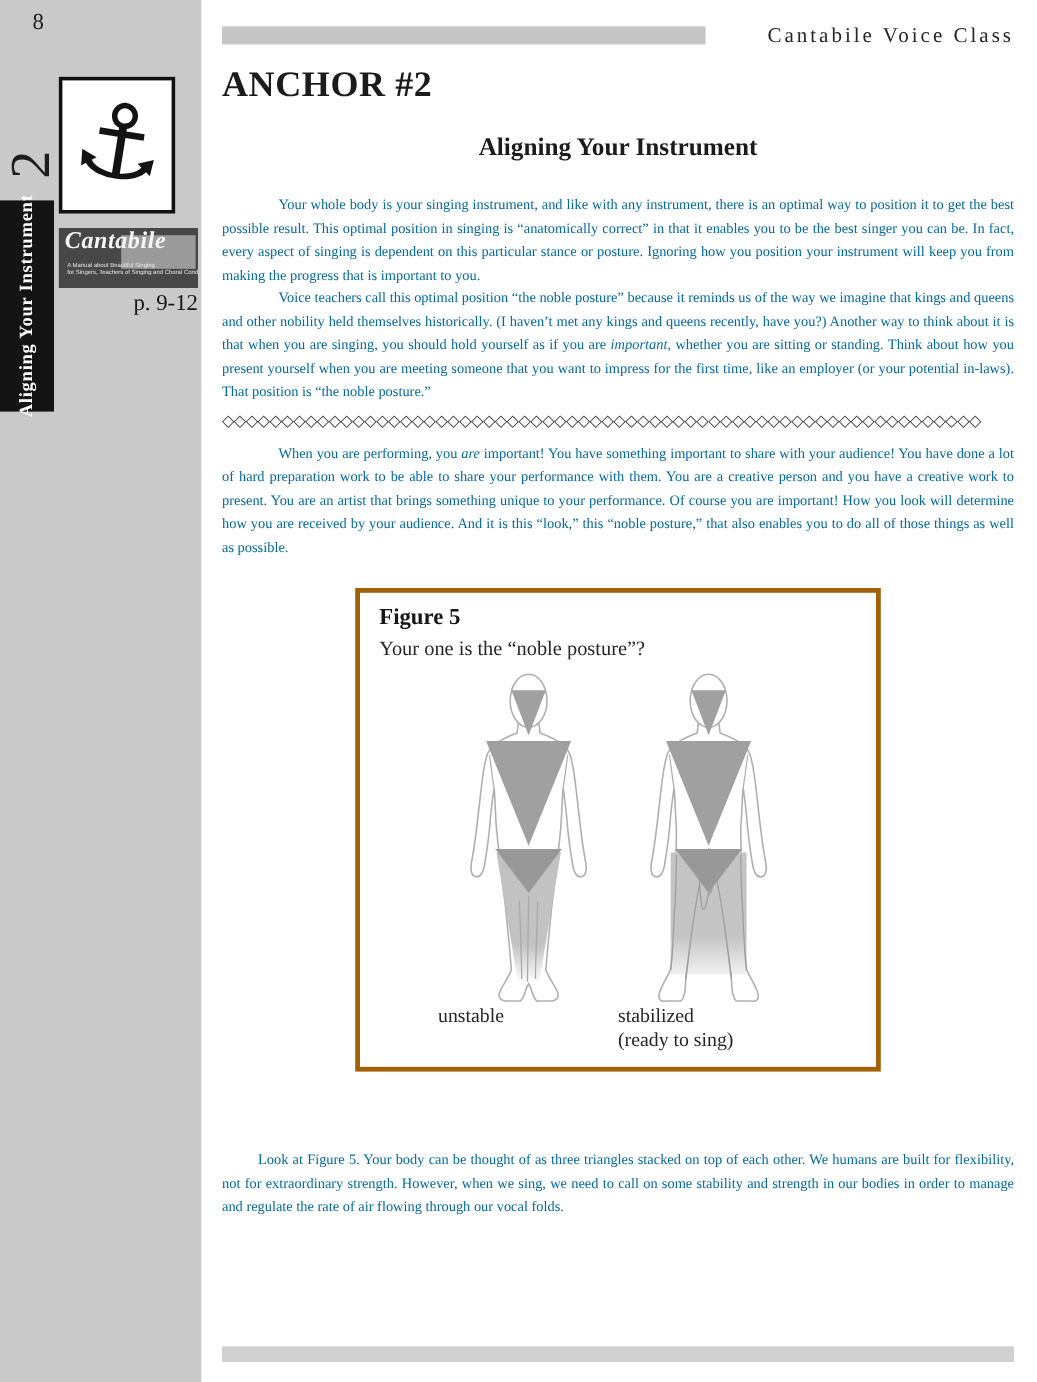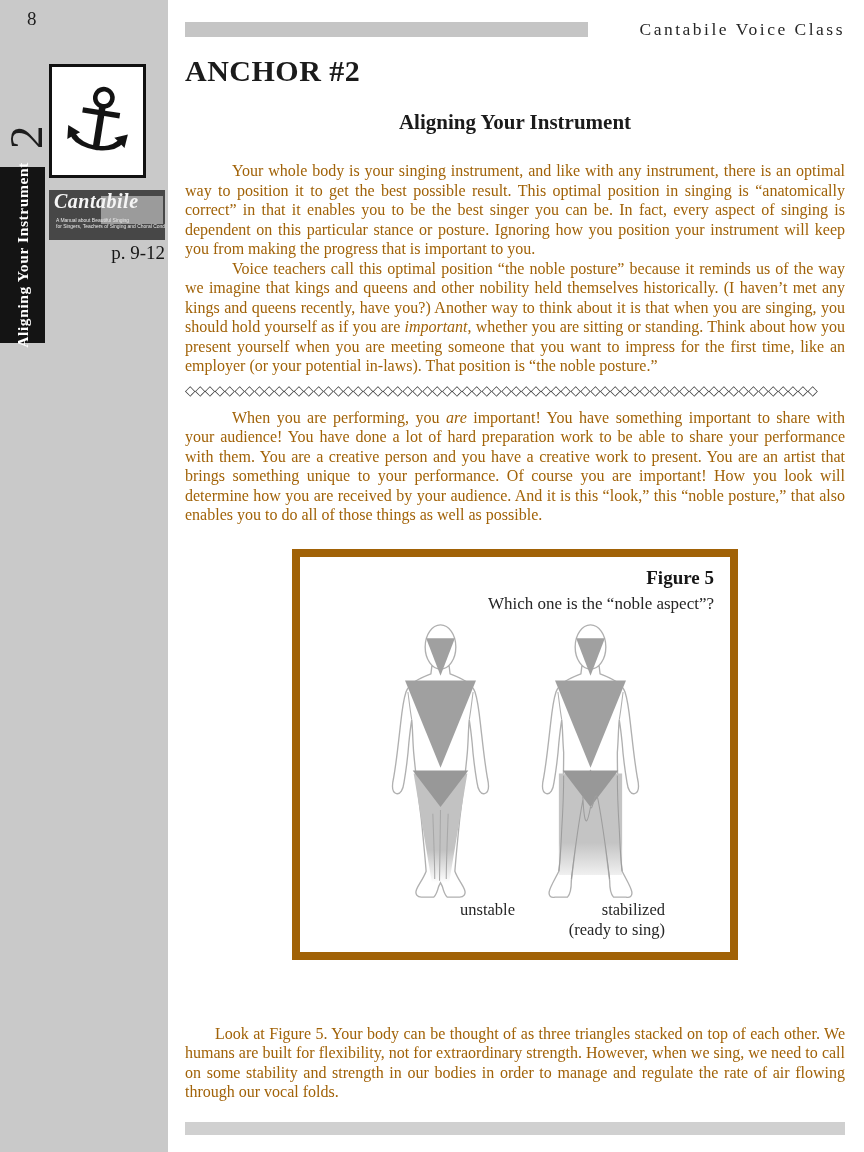--- a/index.html
+++ b/index.html
@@ -32,29 +32,29 @@
              font-size:19px;color:#161616;}
 
   
   .content{position:absolute;left:168px;top:0;width:696px;height:1152px;background:#fff;
            padding:0 19px 0 17px;box-sizing:border-box;}
   .runhead{margin-top:22px;height:16px;position:relative;padding-left:44px;}
   .runbar{position:absolute;left:0;top:0;width:403px;height:15px;background:#c5c5c5;}
   .runtitle{position:absolute;right:0;top:-3px;font-size:17.5px;letter-spacing:2.5px;color:#262626;white-space:nowrap;}
   h1.title{margin:15px 0 0;font-size:30px;line-height:35px;color:#1b1b1b;letter-spacing:.5px;}
   h2.subtitle{margin:22px 0 0;text-align:center;font-size:21px;line-height:25px;color:#1b1b1b;}
-  p.body{margin:0;font-size:16px;line-height:19.5px;text-align:justify;color:#a16207;}
+  p.body{margin:0;font-size:12px;line-height:19.5px;text-align:justify;color:#0369a1;}
   p.mt{margin-top:26px;}
   .indent{text-indent:47px;}
   .indent-sm{text-indent:30px;}
   .ornament{margin:5px 0 9px;height:18px;line-height:18px;overflow:hidden;white-space:nowrap;
             font-family:"DejaVu Sans",sans-serif;font-size:13.5px;letter-spacing:-.5px;color:#3a3a3a;}
   
-  .figbox{margin:24px auto 0;width:398px;border:8px solid #a16207;background:#fff;
-          padding:10px 16px 12px;text-align:right;}
+  .figbox{margin:24px auto 0;width:398px;border:4px solid #a16207;background:#fff;
+          padding:10px 16px 12px;text-align:left;}
   .figtitle{font-size:19px;font-weight:bold;color:#161616;}
   .figcap{margin-top:5px;font-size:17px;color:#262626;}
   .figrow{margin-top:8px;display:flex;justify-content:center;}
   .figcol{width:150px;}
   .figcol svg{display:block;margin:0 auto;}
   .figlabel{font-size:16.5px;line-height:20px;color:#262626;}
   .bottombar{position:absolute;left:17px;right:19px;bottom:17px;height:13px;background:#d0d0d0;}
 </style>
 </head>
 <body>
@@ -94,21 +94,21 @@
     <p class="body indent mt">Your whole body is your singing instrument, and like with any instrument, there is an optimal way to position it to get the best possible result. This optimal position in singing is “anatomically correct” in that it enables you to be the best singer you can be. In fact, every aspect of singing is dependent on this particular stance or posture. Ignoring how you position your instrument will keep you from making the progress that is important to you.</p>
 
     <p class="body indent"><span>Voice teachers call this optimal position “the noble posture” because it reminds us of the way we imagine that kings and queens and other nobility held themselves historically. (I haven’t met any kings and queens recently, have you?) Another way to think about it is that when you are singing, you should hold yourself as if you are </span><em>important</em><span>, whether you are sitting or standing. Think about how you present yourself when you are meeting someone that you want to impress for the first time, like an employer (or your potential in-laws).  That position is “the noble posture.”</span></p>
 
     <div class="ornament">◇◇◇◇◇◇◇◇◇◇◇◇◇◇◇◇◇◇◇◇◇◇◇◇◇◇◇◇◇◇◇◇◇◇◇◇◇◇◇◇◇◇◇◇◇◇◇◇◇◇◇◇◇◇◇◇◇◇◇◇◇◇◇◇</div>
 
     <p class="body indent"><span>When you are performing, you </span><em>are</em><span> important! You have something important to share with your audience! You have done a lot of hard preparation work to be able to share your performance with them. You are a creative person and you have a creative work to present. You are an artist that brings something unique to your performance. Of course you are important! How you look will determine how you are received by your audience. And it is this “look,” this “noble posture,” that also enables you to do all of those things as well as possible.</span></p>
 
     <figure class="figbox" style="margin-top:24px;">
       <div class="figtitle">Figure 5</div>
-      <div class="figcap">Which one is the “noble aspect”?</div>
+      <div class="figcap">Your one is the “noble posture”?</div>
       <div class="figrow">
 
         <div class="figcol">
           <svg width="145" height="278" viewBox="0 0 140 290">
             <defs>
               <linearGradient id="fadeL" x1="0" y1="0" x2="0" y2="1">
                 <stop offset="0.70" stop-color="#c2c2c2"></stop>
                 <stop offset="1" stop-color="#c2c2c2" stop-opacity="0"></stop>
               </linearGradient>
             </defs>

